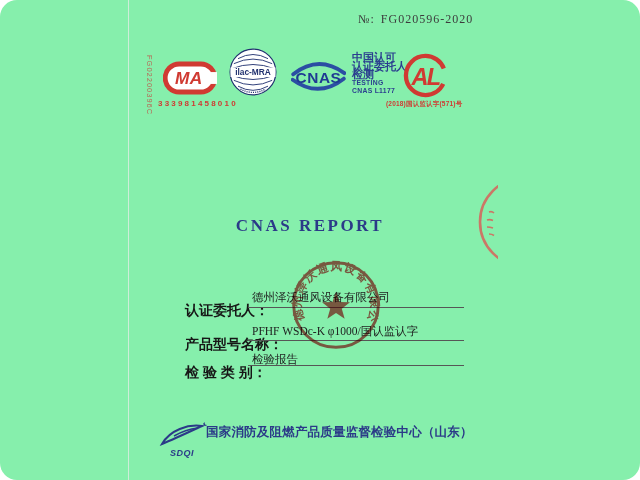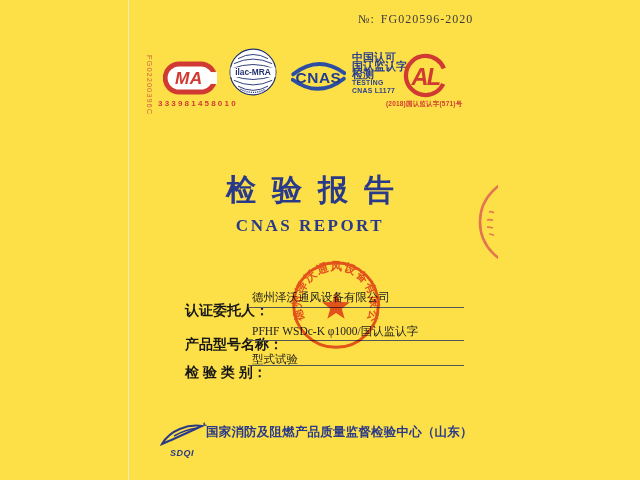--- a/index.html
+++ b/index.html
@@ -1,17 +1,17 @@
 <!DOCTYPE html>
 <html><head>
 <meta charset="utf-8">
 <style>
   html,body{margin:0;padding:0;background:#ffffff;}
-  .page{position:relative;width:640px;height:480px;background:#fde047;overflow:hidden;
-        font-family:"Liberation Sans",sans-serif;color:#222;}
+  .page{position:relative;width:640px;height:480px;background:#86efac;overflow:hidden;
+        font-family:"Liberation Sans",sans-serif;color:#222;border-radius:17px;}
   .scan-line{position:absolute;left:128px;top:0;width:1px;height:480px;background:#ededed;opacity:.7;}
 
   
   .report-no{position:absolute;left:358px;top:12px;font-family:"Liberation Serif",serif;
              font-size:12px;color:#3c3c3c;letter-spacing:1px;}
   .report-no .lbl{margin-right:6px;}
 
   
   .side-code{position:absolute;left:145px;top:55px;height:80px;writing-mode:vertical-rl;
              font-size:7.5px;color:#c4463f;opacity:.8;letter-spacing:1px;font-family:"Liberation Sans",sans-serif;}
@@ -86,33 +86,32 @@
     <text x="30" y="34" text-anchor="middle" font-family="Liberation Sans, sans-serif" font-size="10" font-weight="bold" fill="#20306e">ilac-MRA</text>
   </svg>
 
   <svg class="logo cnas-logo" width="55" height="42" viewBox="0 0 100 74">
     <path d="M4,32 Q50,-4 97,30" fill="none" stroke="#2b4ea3" stroke-width="7" stroke-linecap="round"></path>
     <path d="M3,42 Q50,76 96,40" fill="none" stroke="#2b4ea3" stroke-width="7" stroke-linecap="round"></path>
     <text x="50" y="48" text-anchor="middle" font-family="Liberation Sans, sans-serif" font-size="28" font-weight="bold" fill="#1f3a93" letter-spacing="1">CNAS</text>
   </svg>
   <div class="cnas-caption">
     <div class="zh">中国认可</div>
-    <div class="zh">国认监认字</div>
+    <div class="zh">认证委托人</div>
     <div class="zh">检测</div>
     <div class="en">TESTING</div>
     <div class="en">CNAS L1177</div>
   </div>
 
   <svg class="logo cal-logo" width="47" height="47" viewBox="0 0 60 60">
     <circle cx="30" cy="30" r="25" fill="none" stroke="#d03a32" stroke-width="5.5" stroke-dasharray="136 21" stroke-dashoffset="-11"></circle>
     <text x="30" y="42" text-anchor="middle" font-family="Liberation Sans, sans-serif" font-size="30" font-weight="bold" font-style="italic" fill="#d03a32" letter-spacing="-2">AL</text>
   </svg>
   <div class="cal-caption">(2018)国认监认字(571)号</div>
 
-  <div class="title-zh">检验报告</div>
   <div class="title-en">CNAS REPORT</div>
 
   <div class="partial-stamp">
     <svg width="96" height="96" viewBox="0 0 96 96">
       <circle cx="48" cy="48" r="44" fill="none" stroke="#dd5a55" stroke-width="2.6"></circle>
       <path d="M13,38 q3,-1 5,1" fill="none" stroke="#dd5a55" stroke-width="1.6"></path>
       <path d="M11,46 q3,-1 6,0.5" fill="none" stroke="#dd5a55" stroke-width="1.6"></path>
       <path d="M11,53 q3,0 6,1" fill="none" stroke="#dd5a55" stroke-width="1.6"></path>
       <path d="M13,60 q3,0 5,1.5" fill="none" stroke="#dd5a55" stroke-width="1.6"></path>
     </svg>
@@ -120,21 +119,21 @@
 
   <div class="row-label r1l">认证委托人：</div>
   <div class="row-value r1v">德州泽沃通风设备有限公司</div>
   <div class="underline u1"></div>
 
   <div class="row-label r2l">产品型号名称：</div>
   <div class="row-value r2v">PFHF WSDc-K φ1000/国认监认字</div>
   <div class="underline u2"></div>
 
   <div class="row-label r3l">检 验 类 别：</div>
-  <div class="row-value r3v">型式试验</div>
+  <div class="row-value r3v">检验报告</div>
   <div class="underline u3"></div>
 
   <svg class="seal" viewBox="0 0 100 100">
     <circle cx="50" cy="50" r="46" fill="none" stroke="#e04848" stroke-width="3.2"></circle>
     <polygon points="50,36 53.9,46.7 65.2,47.1 56.3,54 59.4,64.9 50,58.6 40.6,64.9 43.7,54 34.8,47.1 46.1,46.7" fill="#e04848"></polygon>
     <path id="sealArc" d="M 16.4,67.8 A 38,38 0 1 1 83.6,67.8" fill="none"></path>
     <text font-size="12.5" font-weight="bold" fill="#e04848" letter-spacing="1.5" font-family="Liberation Sans, sans-serif">
       <textPath href="#sealArc" startOffset="2">德州泽沃通风设备有限公司</textPath>
     </text>
   </svg>

